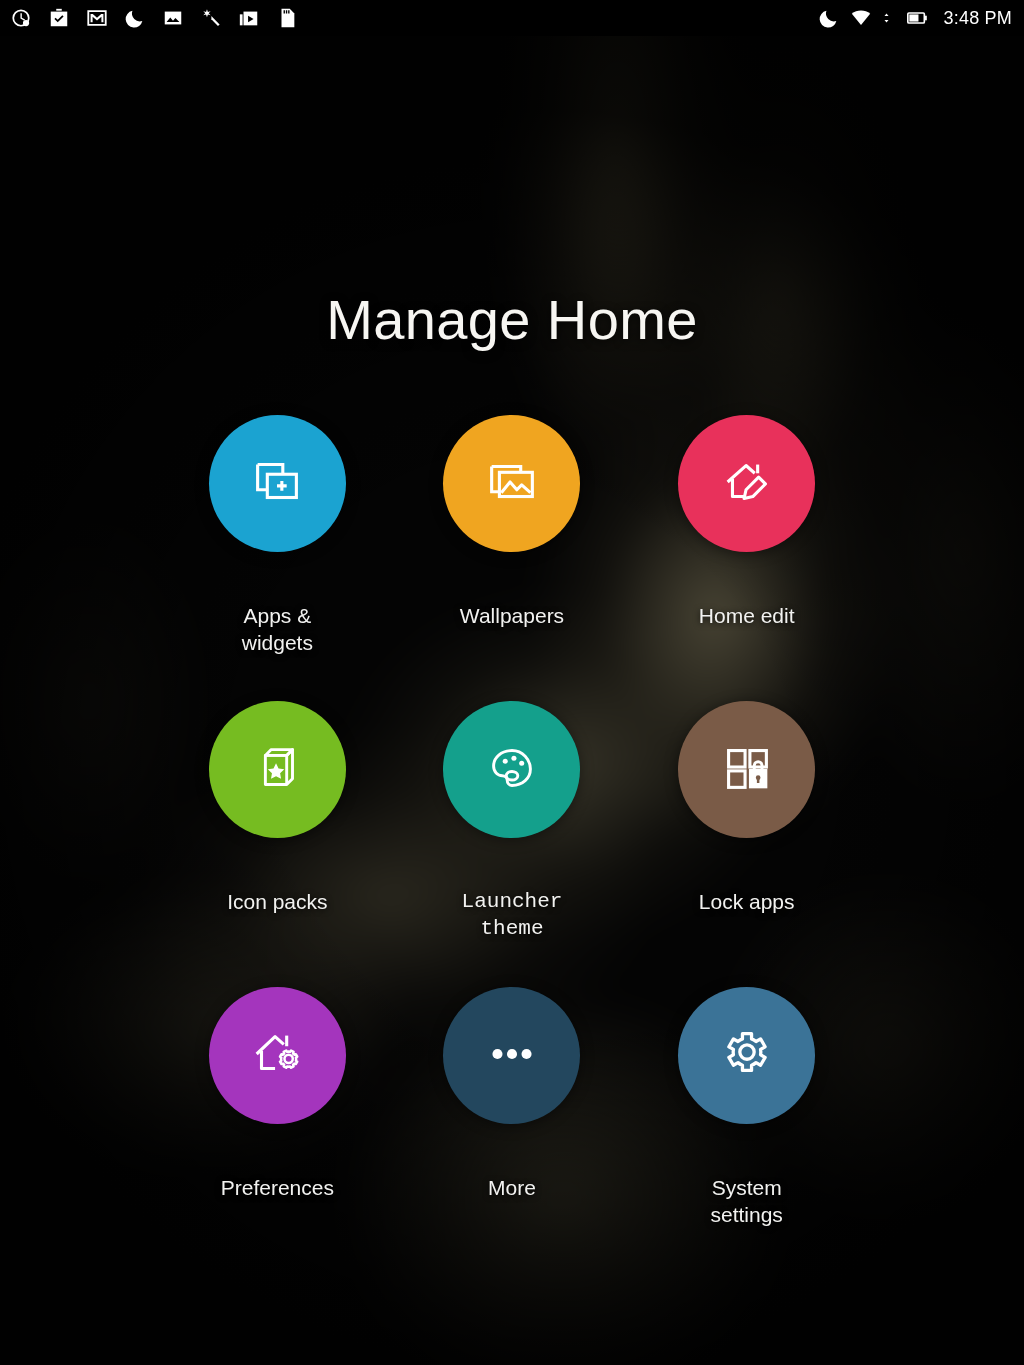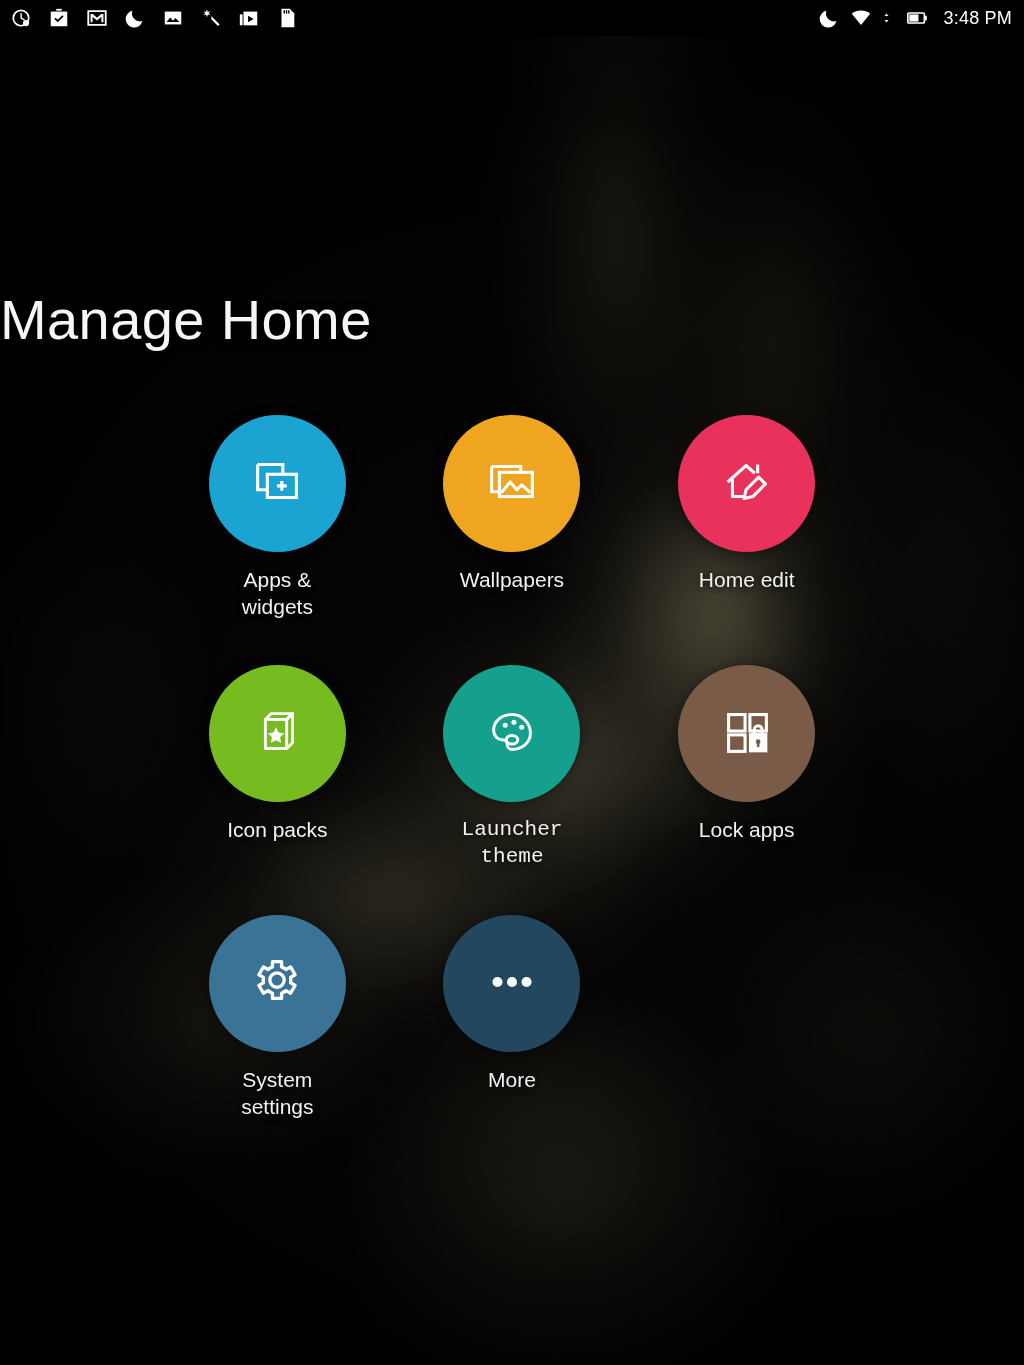--- a/index.html
+++ b/index.html
@@ -52,41 +52,42 @@
   .sb-left  { gap:16px; }
   .sb-right { gap:10px; }
   .sb-icon { width:22px; height:22px; display:block; fill:#fff; }
   .sb-time {
     color:#fff; font-size:18px; letter-spacing:0.2px;
     font-family:"Liberation Sans", sans-serif; margin-left:4px;
   }
   
   #title {
     position:absolute; top:287px; left:0; width:1024px;
-    text-align:left;
+    text-align:center;
     color:#f7f6f2;
     font-size:56px; font-weight:400;
     letter-spacing:0.4px;
     text-shadow:0 2px 10px rgba(0,0,0,0.85);
     z-index:10;
   }
   
   #grid {
     position:absolute; top:415px; left:0;
     width:1024px;
     display:grid;
     grid-template-columns:repeat(3, 1fr);
     row-gap:45px;
     padding:0 160px;
     z-index:10;
   }
   .tile {
     display:flex; flex-direction:column;
     align-items:center;
     cursor:pointer;
+    gap:36px;
   }
   .circle {
     width:137px; height:137px;
     border-radius:50%;
     display:flex; align-items:center; justify-content:center;
     box-shadow:0 2px 14px rgba(0,0,0,0.45);
   }
   .circle svg { width:62px; height:62px; }
   .tile-label {
     margin-top:14px;
@@ -274,41 +275,55 @@
             <rect x="34" y="33" width="19" height="20" fill="#fff" stroke="none"></rect>
             <path d="M39.5 33v-3.5a4 4 0 0 1 8 0V33" stroke-width="3"></path>
             <circle cx="43.5" cy="42" r="2.4" fill="#7a5b47" stroke="none"></circle>
             <path d="M43.5 43.5v4" stroke="#7a5b47" stroke-width="2.6"></path>
           </svg>
         </span>
       </div>
       <div class="tile-label" style="white-space: pre-line; text-align: center;">Lock apps</div>
     </div>
 
-
-    <div class="tile">
-      <div class="circle" style="background:#3b7397">
-        <span>
-          <svg viewBox="0 0 64 64" fill="none" stroke="#fff" stroke-width="3.4" stroke-linejoin="round">
-            <path d="M27.3 11h9.4v5.4a16 16 0 0 1 4.6 2.7l4.7-2.7 4.7 8.1-4.7 2.7a16 16 0 0 1 0 5.6l4.7 2.7-4.7 8.1-4.7-2.7a16 16 0 0 1-4.6 2.7V49h-9.4v-5.4a16 16 0 0 1-4.6-2.7l-4.7 2.7-4.7-8.1 4.7-2.7a16 16 0 0 1 0-5.6l-4.7-2.7 4.7-8.1 4.7 2.7a16 16 0 0 1 4.6-2.7z"></path>
-            <circle cx="32" cy="30" r="7.4"></circle>
-          </svg>
-        </span>
-      </div>
-      <div class="tile-label" style="white-space: pre-line;">System
-settings</div>
+    <div class="tile">
+      <div class="circle" style="background:#a435bd">
+        <span>
+          <svg viewBox="0 0 64 64" fill="none" stroke="#fff" stroke-width="3.2" stroke-linejoin="round">
+            <path d="M11 32 30 14l9 8"></path>
+            <path d="M16 29v18h14"></path>
+            <path d="M42 13v11"></path>
+            <path d="M44 29.5l1.6.3.9-1.4 2.6 1.5-.5 1.6 1.2 1.2 1.6-.5 1.5 2.6-1.4.9.3 1.6-.3 1.6 1.4.9-1.5 2.6-1.6-.5-1.2 1.2.5 1.6-2.6 1.5-.9-1.4-1.6.3-1.6-.3-.9 1.4-2.6-1.5.5-1.6-1.2-1.2-1.6.5-1.5-2.6 1.4-.9-.3-1.6.3-1.6-1.4-.9 1.5-2.6 1.6.5 1.2-1.2-.5-1.6 2.6-1.5.9 1.4z" stroke-width="2.6"></path>
+            <circle cx="44" cy="37" r="4.3" stroke-width="2.6"></circle>
+          </svg>
+        </span>
+      </div>
+      <div class="tile-label" style="white-space: pre-line;">Preferences</div>
     </div>
 
     <div class="tile">
       <div class="circle" style="background:#23475e">
         <span>
           <svg viewBox="0 0 64 64" fill="#fff">
             <circle cx="17" cy="32" r="5.2"></circle>
             <circle cx="32" cy="32" r="5.2"></circle>
             <circle cx="47" cy="32" r="5.2"></circle>
           </svg>
         </span>
       </div>
       <div class="tile-label" style="white-space: pre-line;">More</div>
     </div>
 
+    <div class="tile">
+      <div class="circle" style="background:#3b7397">
+        <span>
+          <svg viewBox="0 0 64 64" fill="none" stroke="#fff" stroke-width="3.4" stroke-linejoin="round">
+            <path d="M27.3 11h9.4v5.4a16 16 0 0 1 4.6 2.7l4.7-2.7 4.7 8.1-4.7 2.7a16 16 0 0 1 0 5.6l4.7 2.7-4.7 8.1-4.7-2.7a16 16 0 0 1-4.6 2.7V49h-9.4v-5.4a16 16 0 0 1-4.6-2.7l-4.7 2.7-4.7-8.1 4.7-2.7a16 16 0 0 1 0-5.6l-4.7-2.7 4.7-8.1 4.7 2.7a16 16 0 0 1 4.6-2.7z"></path>
+            <circle cx="32" cy="30" r="7.4"></circle>
+          </svg>
+        </span>
+      </div>
+      <div class="tile-label" style="white-space: pre-line;">System
+settings</div>
+    </div>
+
   </div>
 </div>
 
 </body></html>

